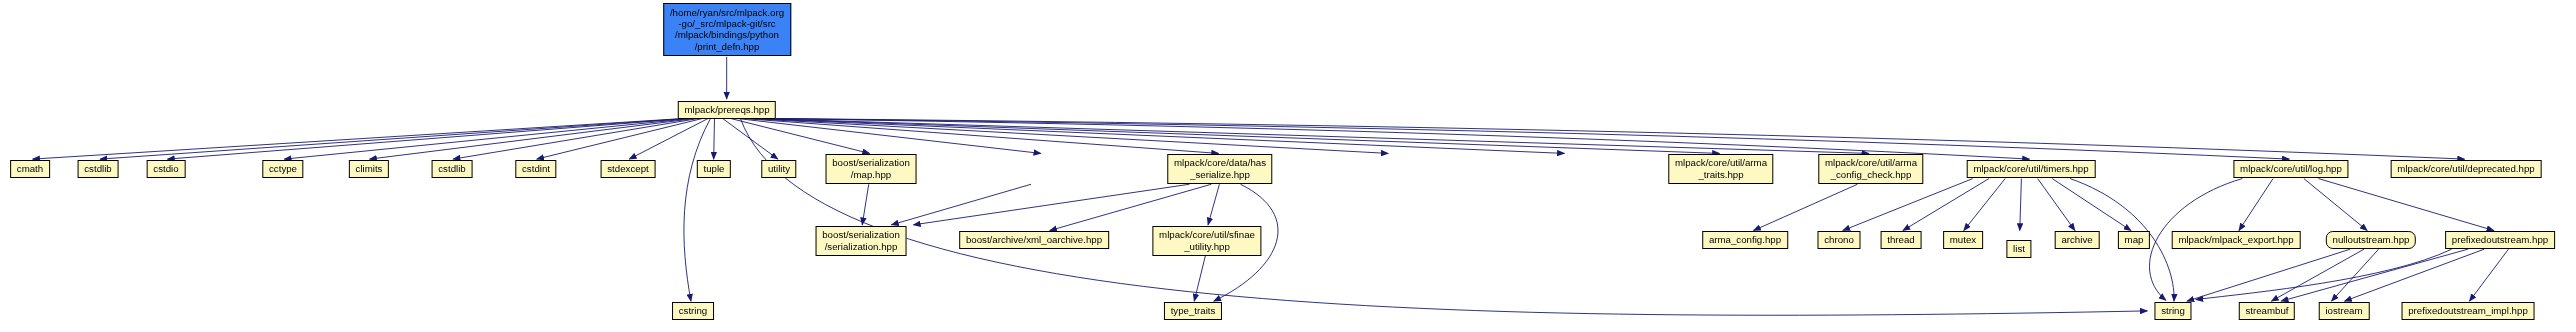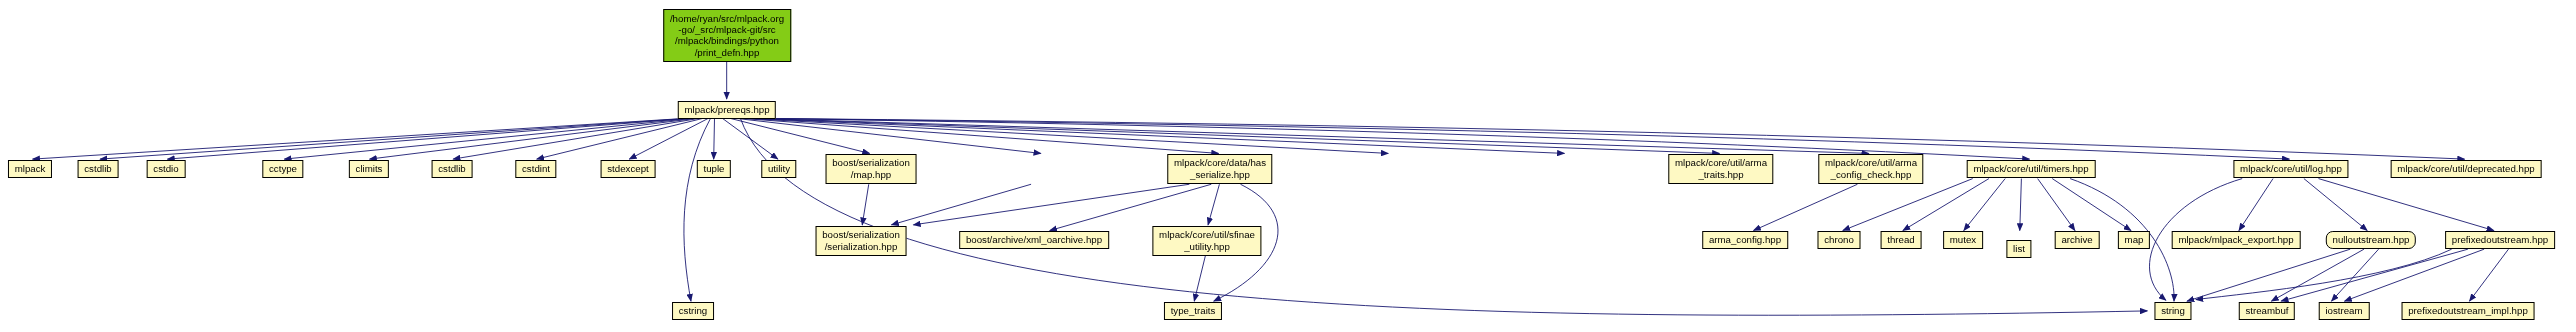--- a/index.html
+++ b/index.html
@@ -4,21 +4,21 @@
 <title>Include Graph</title>
 <style>
   html,body{margin:0;padding:0;background:#ffffff;}
   .canvas{position:relative;width:2576px;height:332px;background:#ffffff;overflow:hidden;
           font-family:"Liberation Sans","DejaVu Sans",sans-serif;}
   .edges{position:absolute;left:0;top:0;z-index:0;}
   .node{position:absolute;z-index:1;transform:translateX(-50%);
         background:#fef9c3;border:0.8px solid #000000;color:#000000;
         font-size:9.7px;line-height:11.4px;padding:2.4px 5.7px;box-sizing:border-box;
         white-space:pre-line;text-align:center;}
-  .node.root{background:#84cc16;margin-top:6px;}
+  .node.root{background:#3b82f6;}
   .node.emph{border-width:1.2px;border-radius:7px;}
 </style>
 </head>
 <body>
 
 <div class="canvas">
 
   <svg class="edges" width="2576" height="332" viewBox="0 0 3173 409">
     <defs>
       <marker id="arw" viewBox="0 0 10 8" refX="9" refY="4" markerWidth="10" markerHeight="8" markerUnits="userSpaceOnUse" orient="auto">
@@ -85,21 +85,21 @@
     </g>
   </svg>
 
   <div class="node root" style="left:727px;top:3.2px">/home/ryan/src/mlpack.org
 -go/_src/mlpack-git/src
 /mlpack/bindings/python
 /print_defn.hpp</div>
 
   <div class="node" style="left:727px;top:101px">mlpack/prereqs.hpp</div>
 
-  <div class="node" style="left:30px;top:160px">mlpack</div>
+  <div class="node" style="left:30px;top:160px">cmath</div>
   <div class="node" style="left:98px;top:160px">cstdlib</div>
   <div class="node" style="left:166px;top:160px">cstdio</div>
   <div class="node" style="left:283px;top:160px">cctype</div>
   <div class="node" style="left:369px;top:160px">climits</div>
   <div class="node" style="left:452px;top:160px">cstdlib</div>
   <div class="node" style="left:536px;top:160px">cstdint</div>
   <div class="node" style="left:628px;top:160px">stdexcept</div>
   <div class="node" style="left:714px;top:160px">tuple</div>
   <div class="node" style="left:779px;top:160px">utility</div>
   <div class="node" style="left:871px;top:154px">boost/serialization

